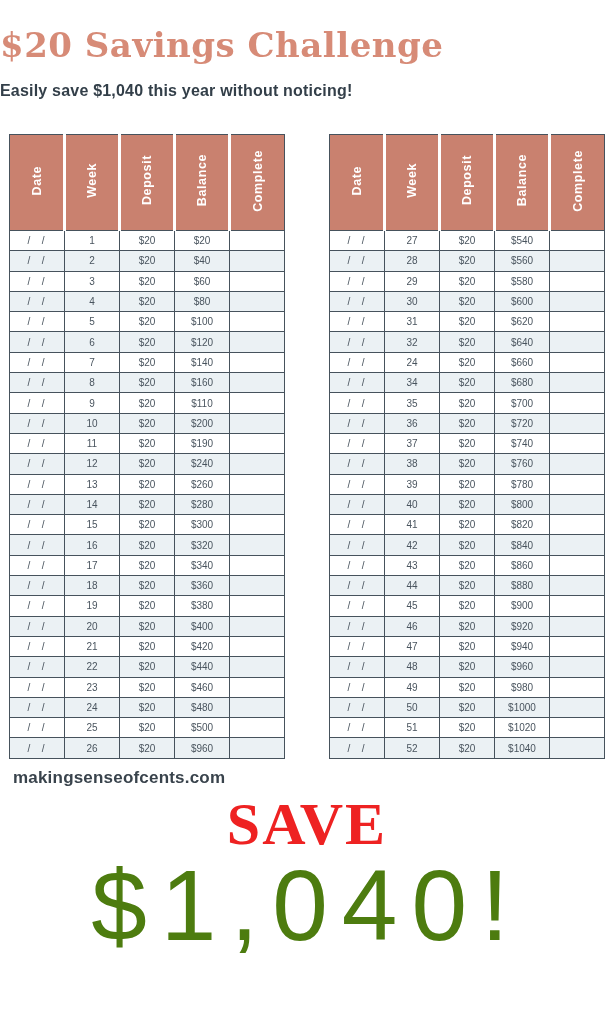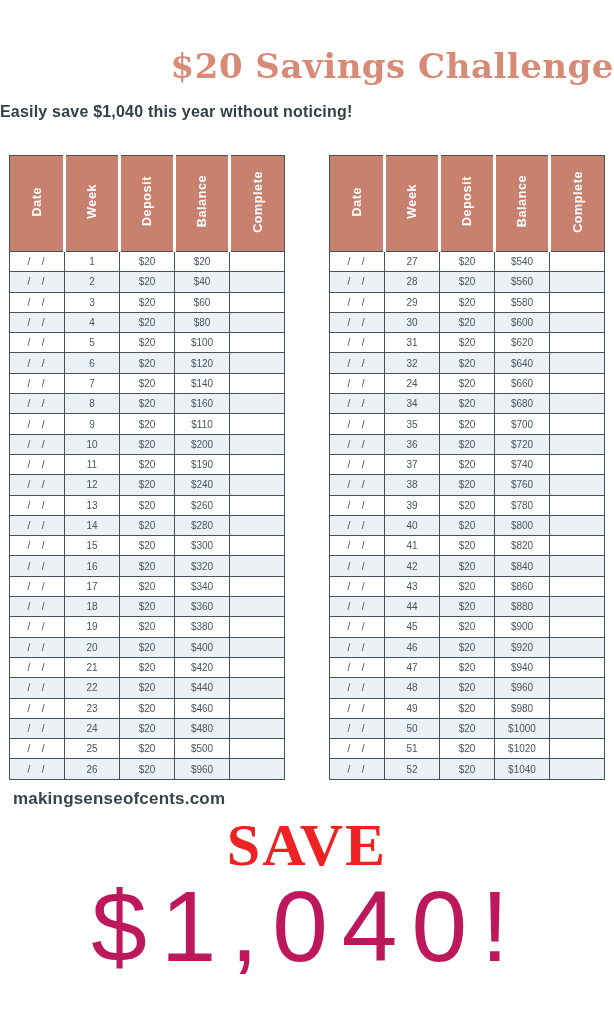--- a/index.html
+++ b/index.html
@@ -7,22 +7,22 @@
     padding: 0;
     background: #ffffff;
     width: 614px;
     height: 1024px;
     overflow: hidden;
     font-family: "Liberation Sans", sans-serif;
   }
   .page { width: 614px; height: 1024px; position: relative; }
 
   .title {
-    text-align: right;
-    padding-top: 49px;
+    text-align: left;
+    padding-top: 28px;
     font-family: "DejaVu Serif", serif;
     font-weight: 700;
     font-size: 34px;
     line-height: 1;
     color: #d78b77;
     letter-spacing: 0.5px;
   }
   .subtitle {
     margin-top: 20px;
     font-size: 16px;
@@ -95,21 +95,21 @@
     color: #ee2222;
     letter-spacing: 2px;
   }
   .banner-amount {
     text-align: center;
     margin-top: 2px;
     font-family: "Liberation Sans", sans-serif;
     font-weight: 100;
     font-size: 100px;
     line-height: 1;
-    color: #be185d;
+    color: #4d7c0f;
     letter-spacing: 14px;
   }
 </style>
 </head>
 <body>
 
 <div class="page">
 
   <div class="title">$20 Savings Challenge</div>
   <div class="subtitle">Easily save $1,040 this year without noticing!</div>

